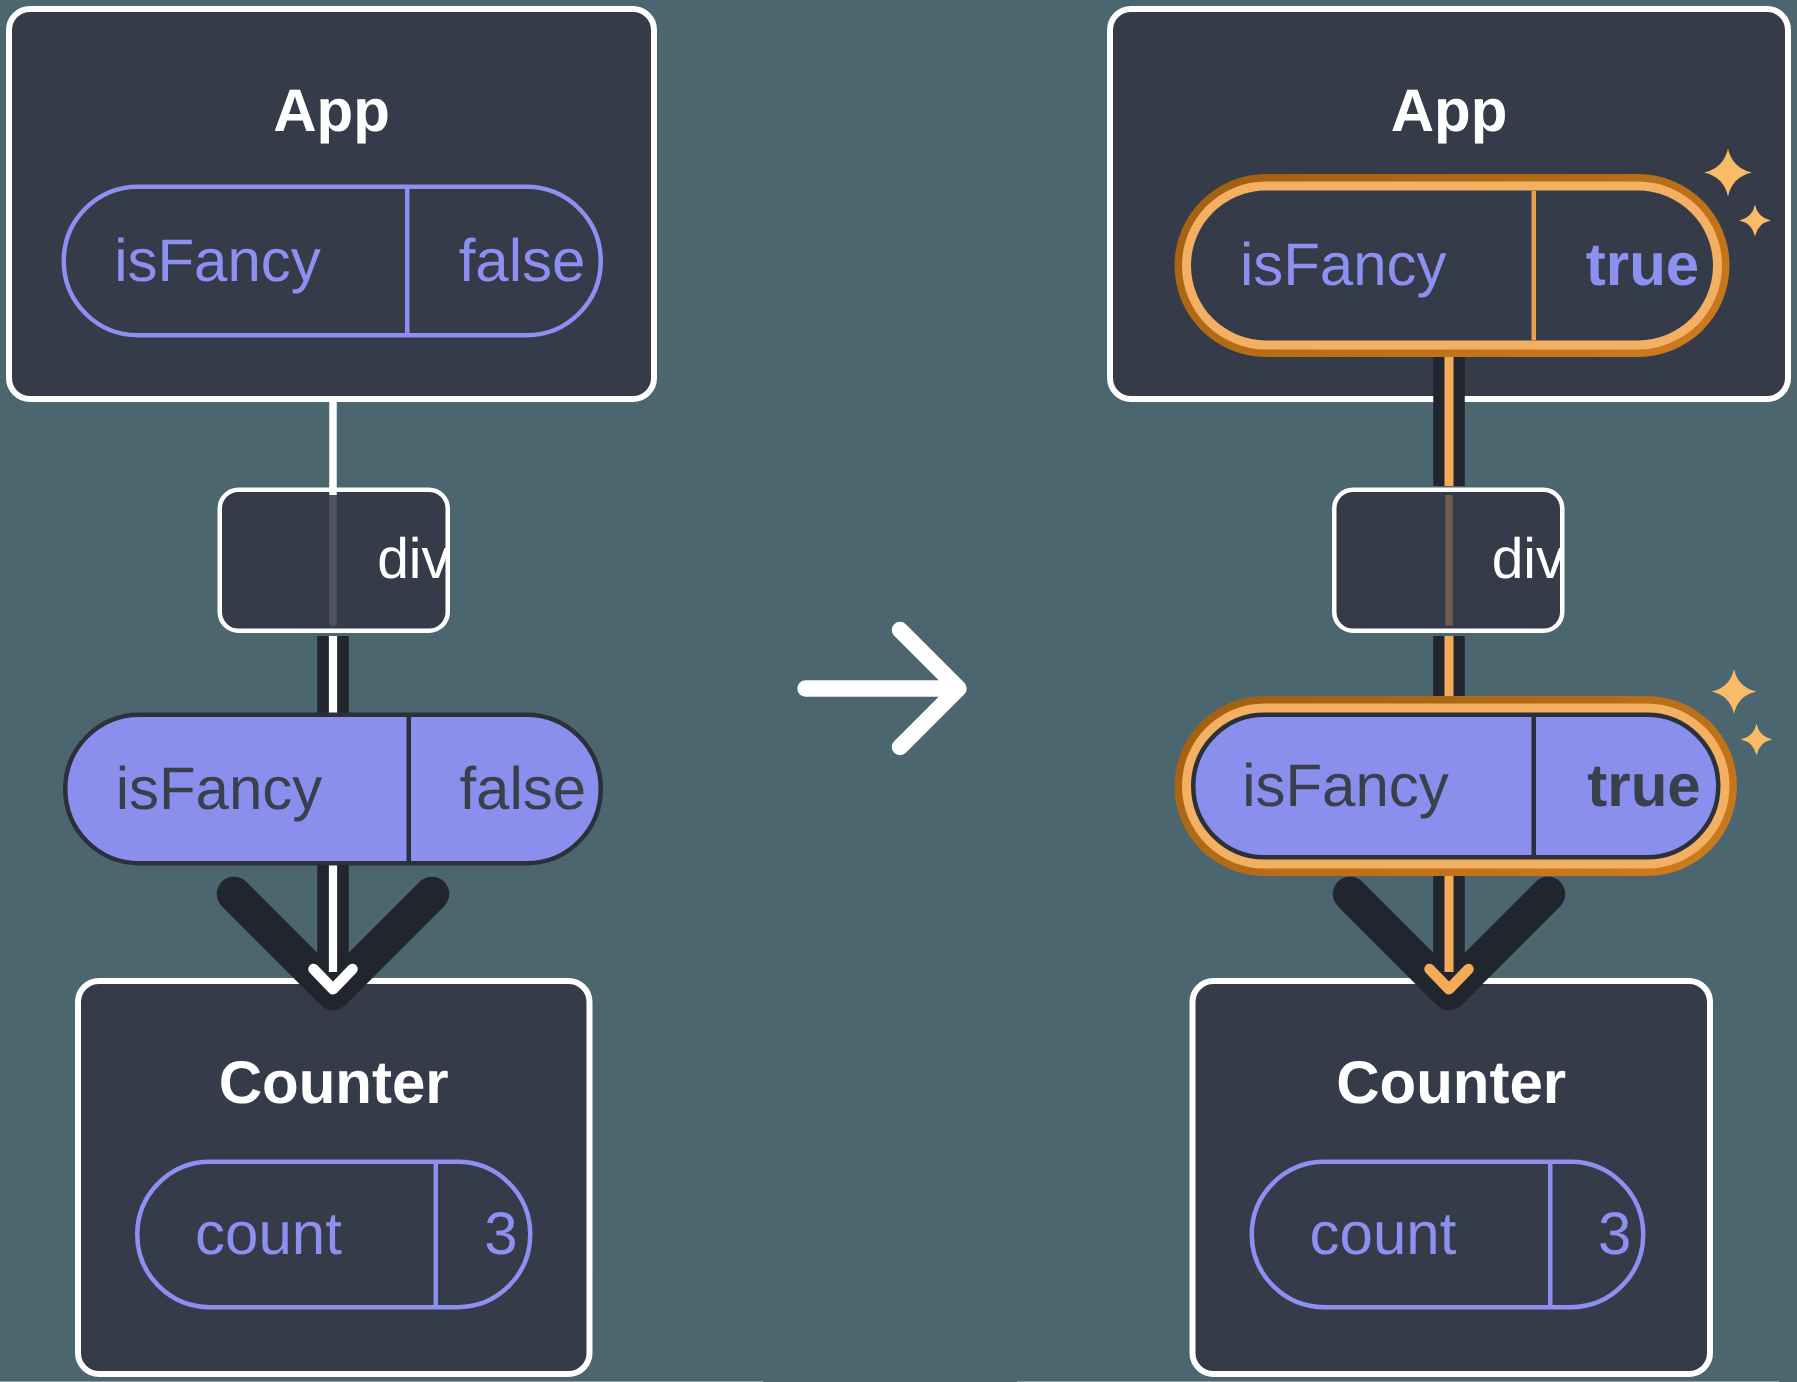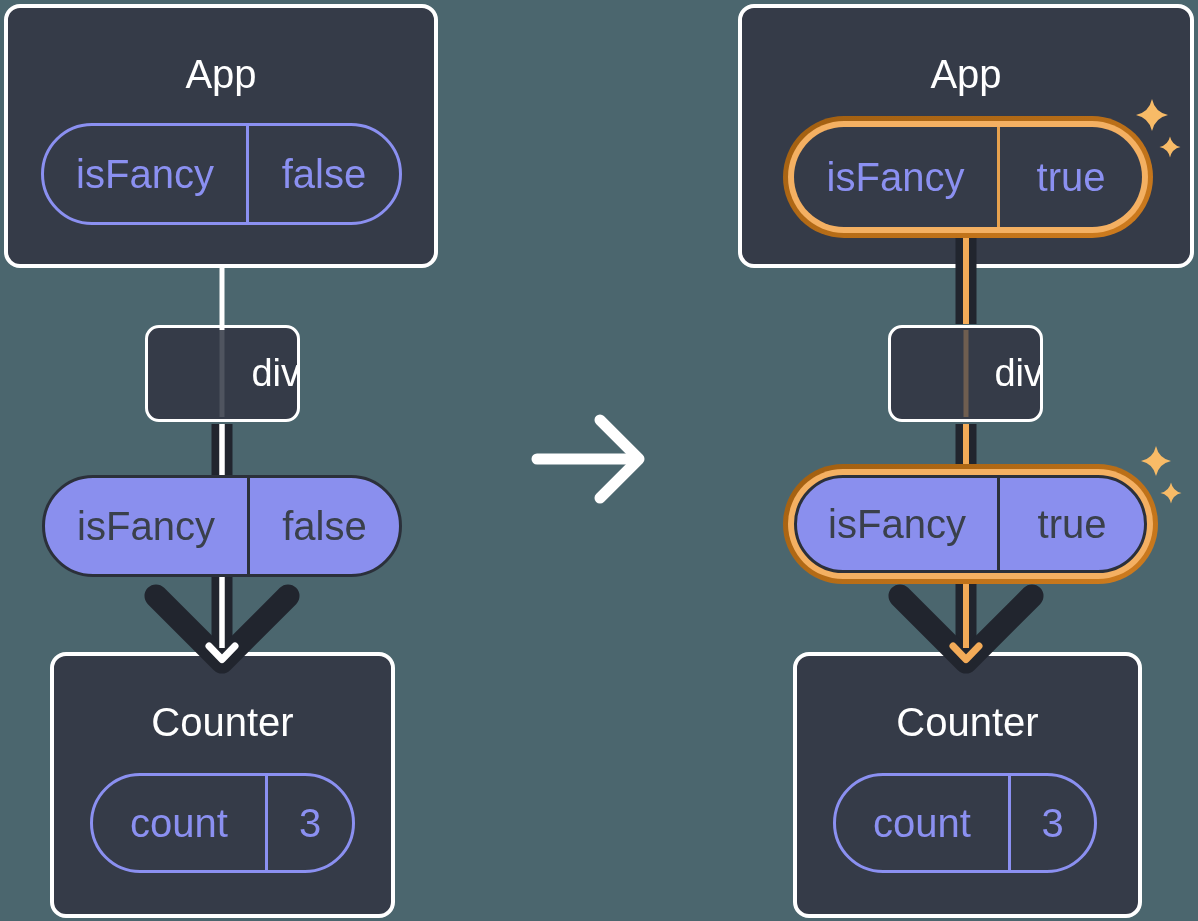--- a/index.html
+++ b/index.html
@@ -24,45 +24,45 @@
   .abs{position:absolute;}
   .card{
     background:var(--card);border:4px solid var(--white);
     border-radius:16px;box-sizing:border-box;
   }
   .nodebox{
     background:var(--card);border:3px solid var(--white);
     border-radius:14px;box-sizing:border-box;
   }
   .title{
-    color:var(--white);font-size:40px;font-weight:400;
+    color:var(--white);font-size:40px;font-weight:700;
     text-align:center;line-height:1.1;
   }
   .divlabel{
     color:var(--white);font-size:38px;font-weight:500;text-align:right;line-height:1.1;
   }
   .pill{
-    box-sizing:border-box;border-radius:999px;display:flex;overflow:hidden;
+    box-sizing:border-box;border-radius:999px;display:flex;overflow:hidden;gap:24px;
   }
   .pill .cell{
     display:flex;align-items:center;justify-content:center;
     font-size:40px;line-height:1;
   }
   .pill .sep{flex:0 0 3px;}
   .pill .grow{flex:1 1 auto;}
   .outline{border:3px solid var(--purple);color:var(--purple);}
   .outline .sep{background:var(--purple);}
   .filled{
     background:var(--purple-fill);border:3px solid var(--pill-dark-border);
     color:var(--pill-dark-text);
   }
   .filled .sep{background:var(--pill-dark-border);}
   .darkcell{background:var(--card);color:var(--purple);}
   .darkcell .sep{background:var(--amber-divider);}
-  .bold{font-weight:400;}
+  .bold{font-weight:700;}
   .ring{
     border-radius:999px;box-sizing:border-box;
     background:linear-gradient(155deg,#a05e10 0%,#cf7c1e 100%);
     padding:5px;
   }
   .ring-in{
     border-radius:999px;box-sizing:border-box;
     background:var(--orange-ring-inner);padding:6px;width:100%;height:100%;
   }
   .ring .pill{width:100%;height:100%;}

